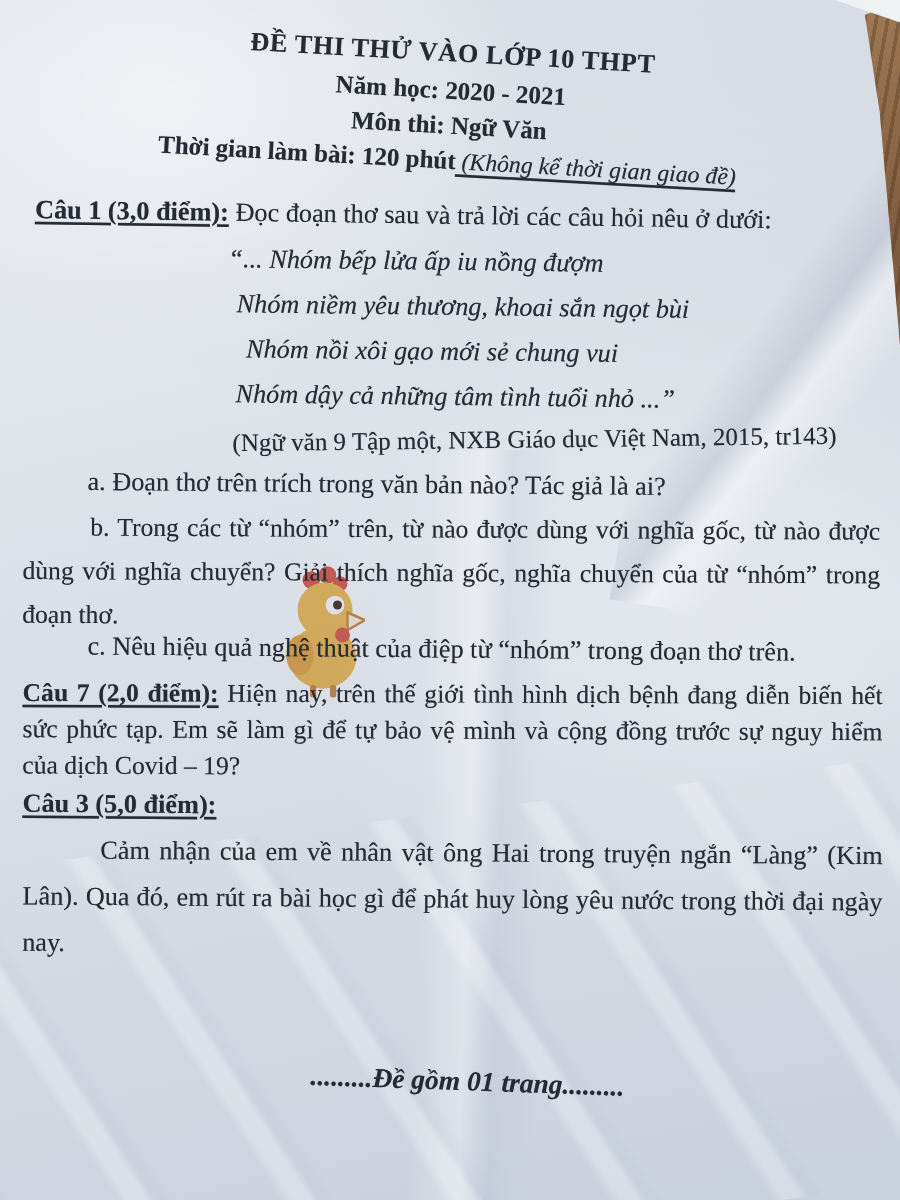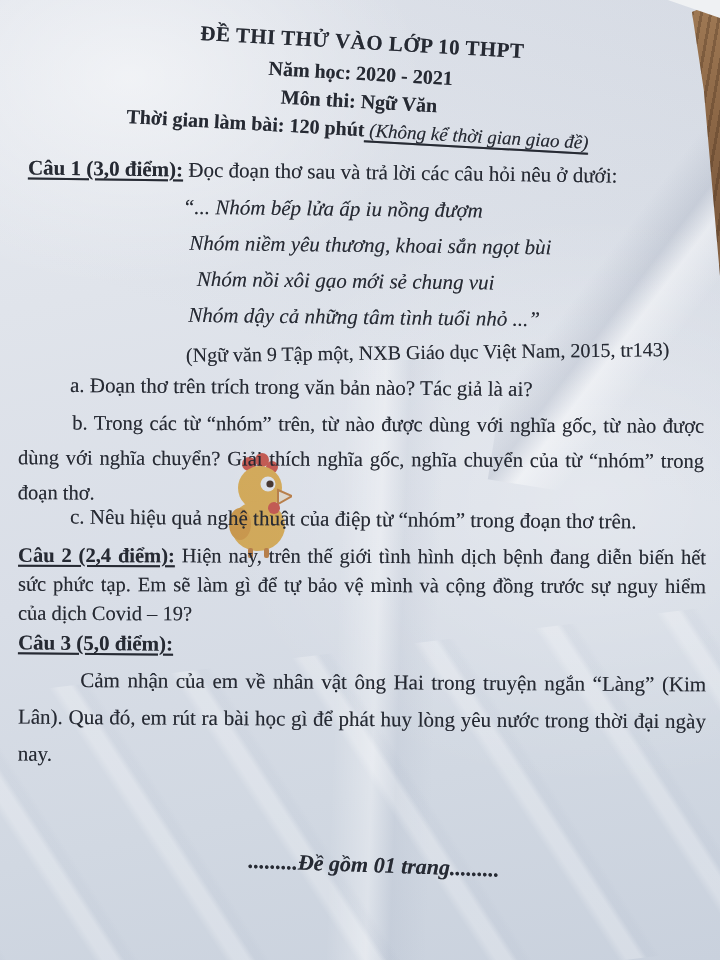--- a/index.html
+++ b/index.html
@@ -143,21 +143,21 @@
       <p>Nhóm dậy cả những tâm tình tuổi nhỏ ...”</p>
     </div>
 
     <p class="citation">(Ngữ văn 9 Tập một, NXB Giáo dục Việt Nam, 2015, tr143)</p>
 
     <p class="part-a">a. Đoạn thơ trên trích trong văn bản nào? Tác giả là ai?</p>
     <p class="part-b">b. Trong các từ “nhóm” trên, từ nào được dùng với nghĩa gốc, từ nào được dùng với nghĩa chuyển? Giải thích nghĩa gốc, nghĩa chuyển của từ “nhóm” trong đoạn thơ.</p>
     <p class="part-c">c. Nêu hiệu quả nghệ thuật của điệp từ “nhóm” trong đoạn thơ trên.</p>
 
     <p class="q2">
-      <span class="b u">Câu 2 (2,4 điểm):</span><span> Hiện nay, trên thế giới tình hình dịch bệnh đang diễn biến hết sức phức tạp. Em sẽ làm gì để tự bảo vệ mình và cộng đồng trước sự nguy hiểm của dịch Covid – 19?</span>
+      <span class="b u">Câu 7 (2,0 điểm):</span><span> Hiện nay, trên thế giới tình hình dịch bệnh đang diễn biến hết sức phức tạp. Em sẽ làm gì để tự bảo vệ mình và cộng đồng trước sự nguy hiểm của dịch Covid – 19?</span>
     </p>
 
     <p class="q3-label b u">Câu 3 (5,0 điểm):</p>
     <p class="q3-para">Cảm nhận của em về nhân vật ông Hai trong truyện ngắn “Làng” (Kim Lân). Qua đó, em rút ra bài học gì để phát huy lòng yêu nước trong thời đại ngày nay.</p>
 
     <p class="footer">.........Đề gồm 01 trang.........</p>
 
   </div>
 </div>
 

